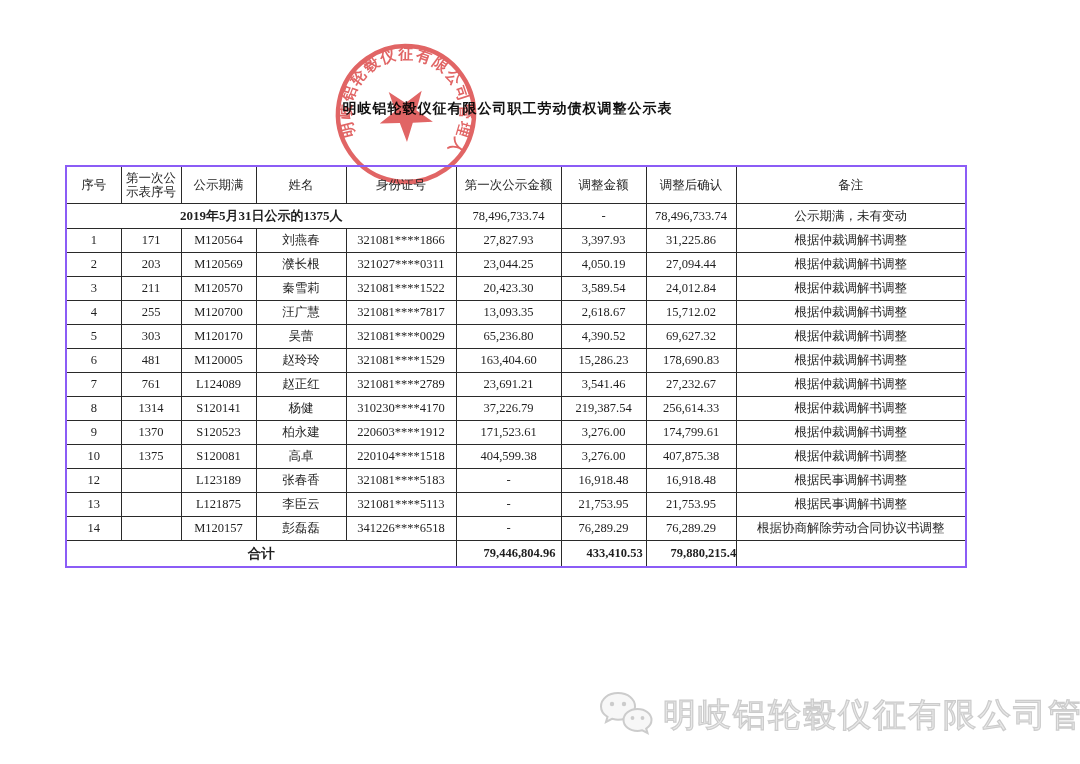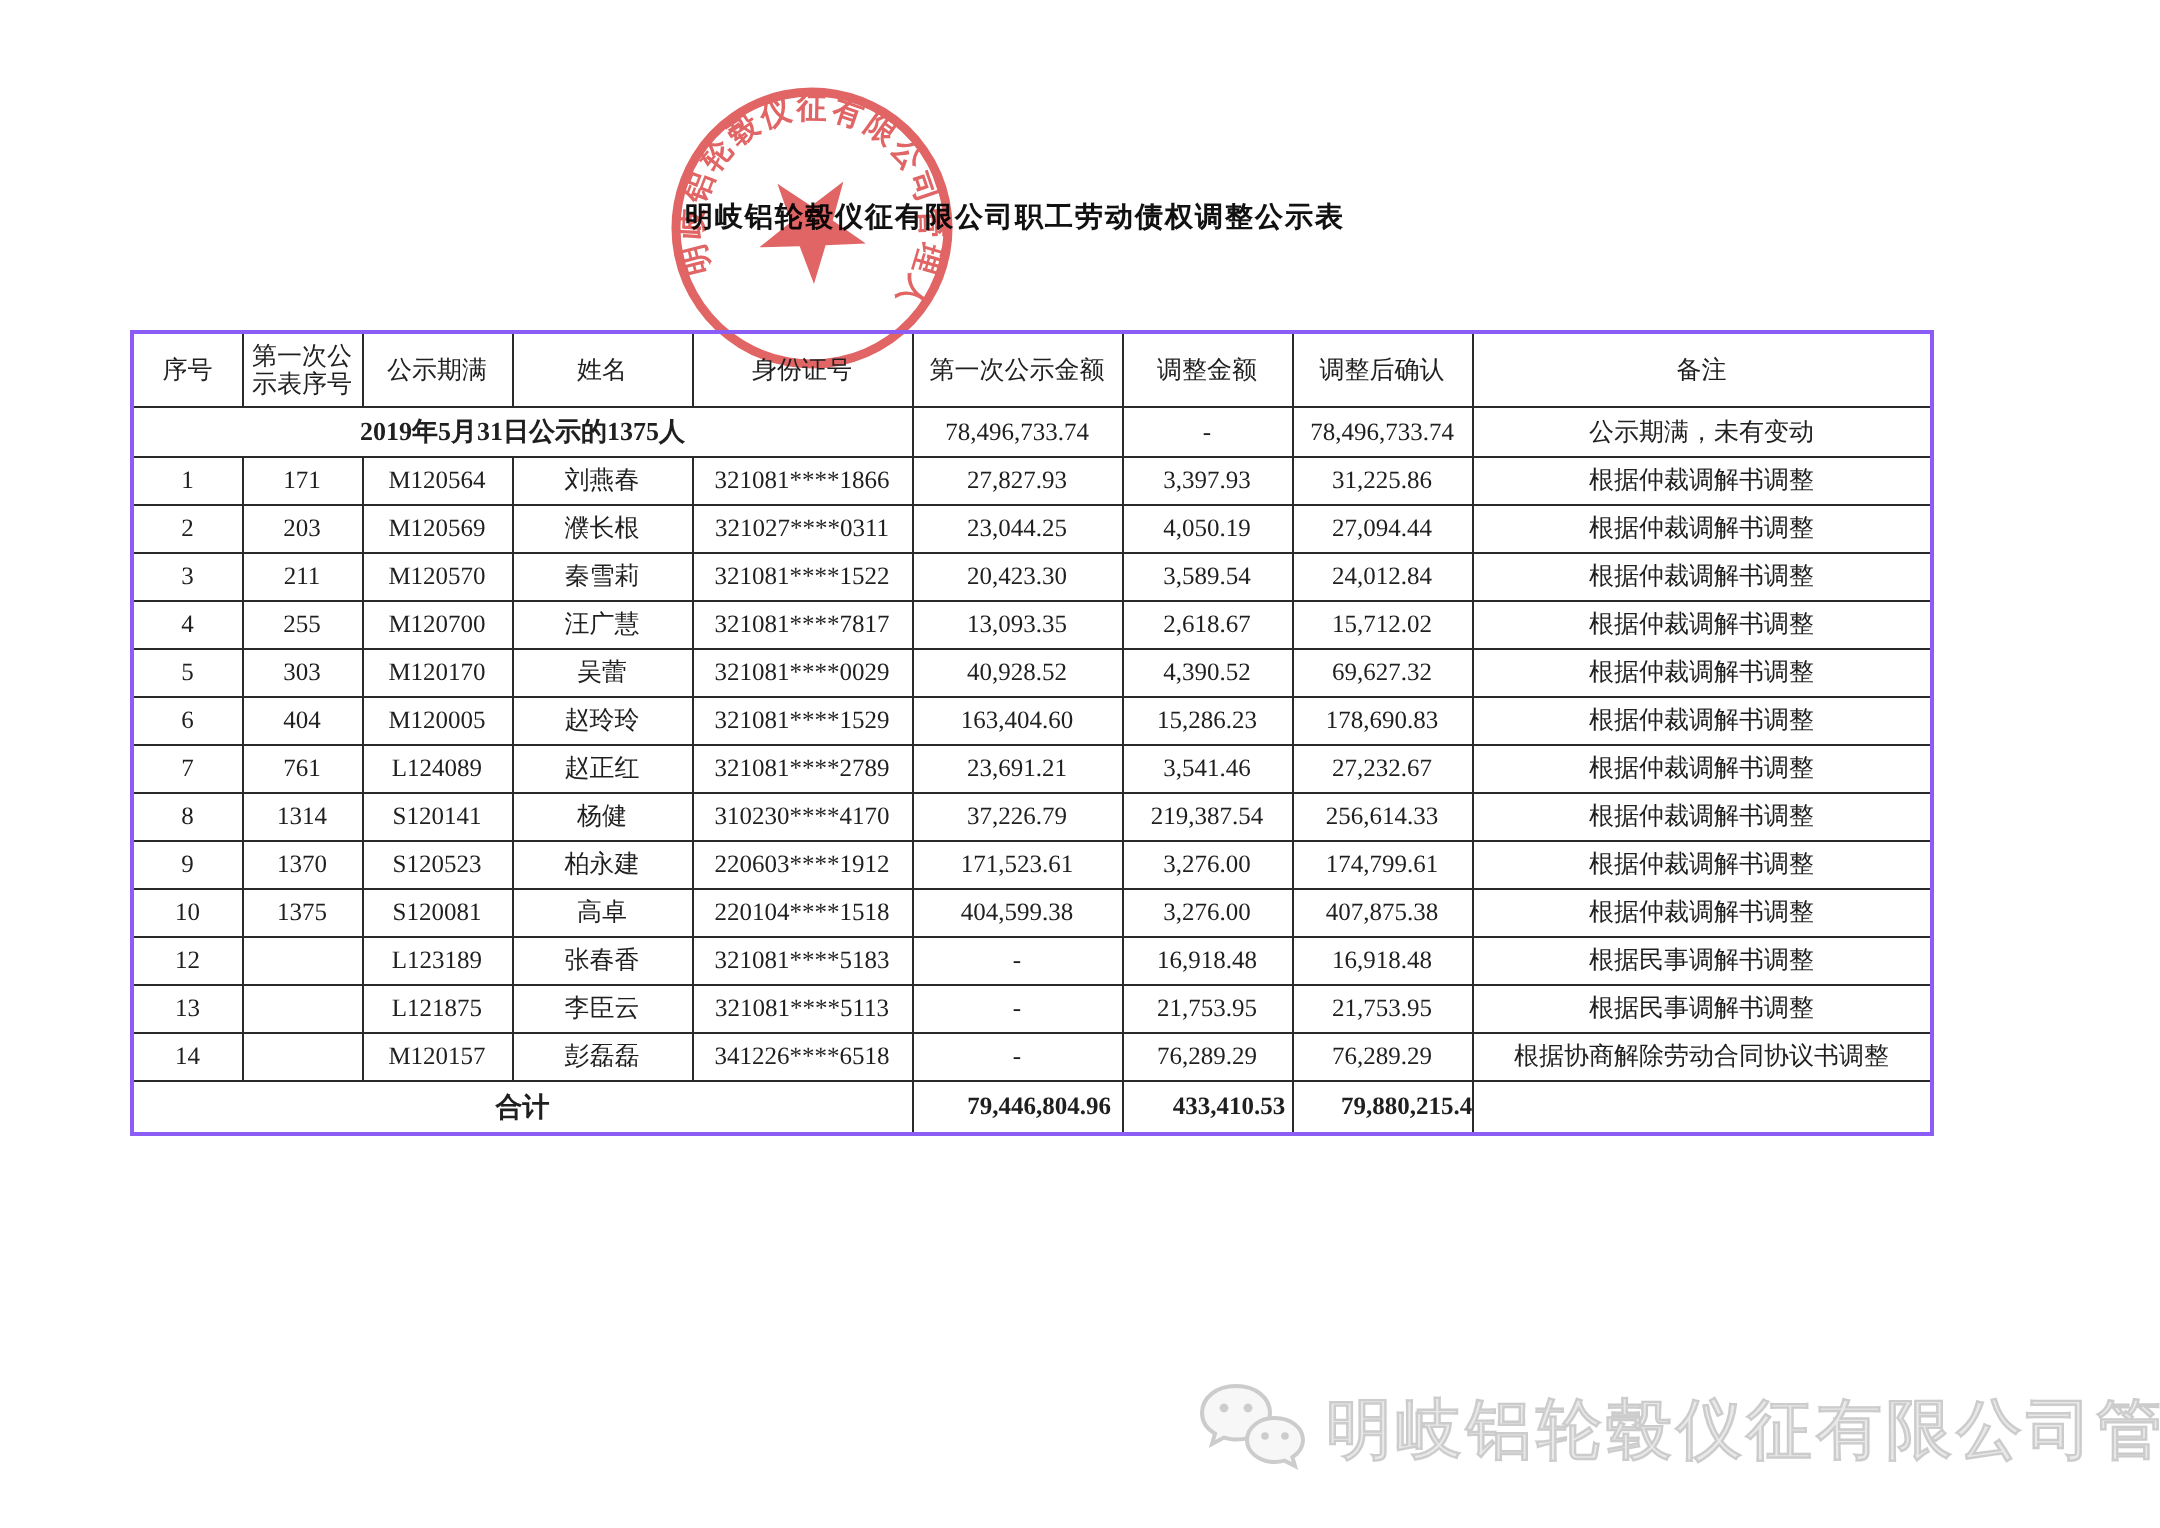--- a/index.html
+++ b/index.html
@@ -151,28 +151,28 @@
     <td class="amt">2,618.67</td>
     <td class="amt">15,712.02</td>
     <td class="rem">根据仲裁调解书调整</td>
   </tr>
         <tr>
     <td>5</td>
     <td>303</td>
     <td>M120170</td>
     <td class="name">吴蕾</td>
     <td>321081****0029</td>
-    <td class="amt">40,928.52</td>
+    <td class="amt">65,236.80</td>
     <td class="amt">4,390.52</td>
     <td class="amt">69,627.32</td>
     <td class="rem">根据仲裁调解书调整</td>
   </tr>
         <tr>
     <td>6</td>
-    <td>404</td>
+    <td>481</td>
     <td>M120005</td>
     <td class="name">赵玲玲</td>
     <td>321081****1529</td>
     <td class="amt">163,404.60</td>
     <td class="amt">15,286.23</td>
     <td class="amt">178,690.83</td>
     <td class="rem">根据仲裁调解书调整</td>
   </tr>
         <tr>
     <td>7</td>

